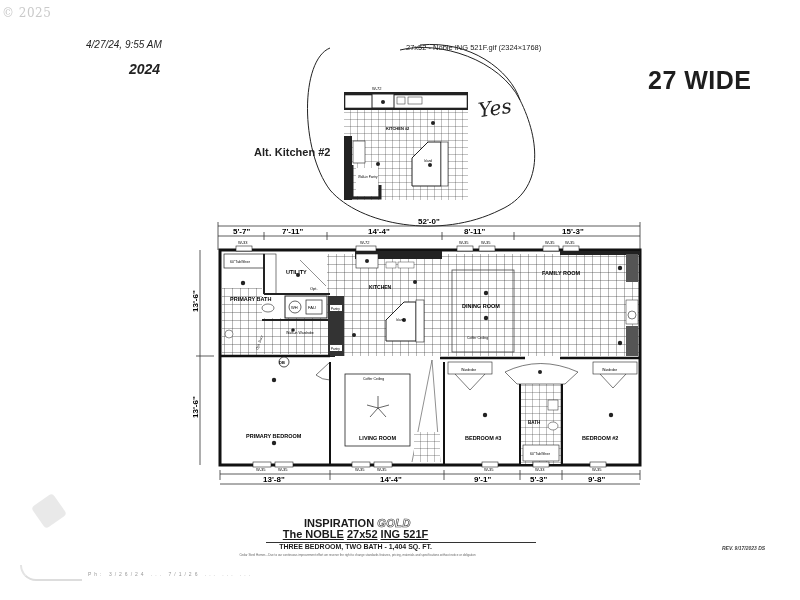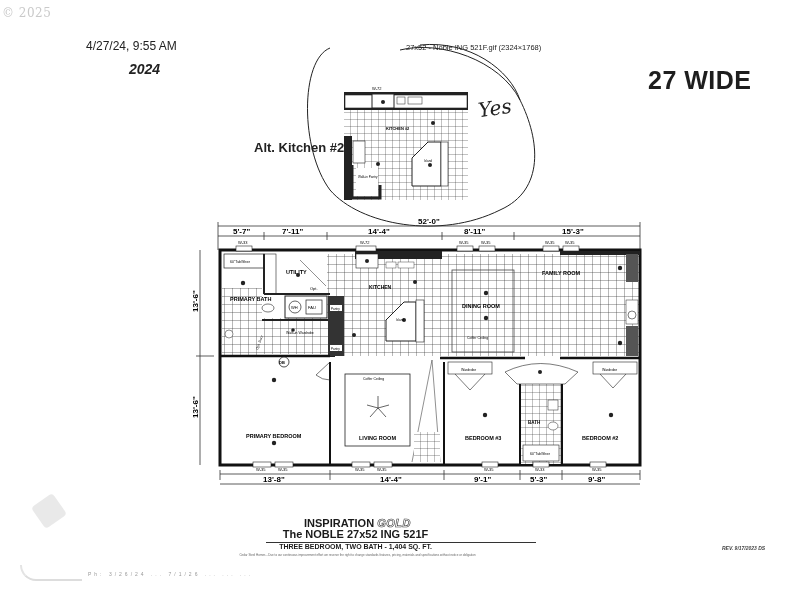--- a/index.html
+++ b/index.html
@@ -1,29 +1,29 @@
 <!DOCTYPE html>
 <html><head>
 <meta charset="utf-8">
 <style>
   html, body { margin:0; padding:0; }
   body { width:800px; height:600px; background:#ffffff; position:relative; overflow:hidden; font-family:"Liberation Sans", sans-serif; color:#1a1a1a; }
   .abs { position:absolute; }
   .copyright { left:2px; top:6px; font-family:"DejaVu Serif", serif; font-size:12px; color:#c9c9c9; letter-spacing:0.5px; }
-  .timestamp { left:86px; top:39px; font-size:12px; color:#222; }
+  .timestamp { left:86px; top:39px; font-size:10px; color:#222;font-style:italic; }
   .year { left:101px; top:61px; font-size:14px; font-weight:bold; font-style:italic; color:#222;margin-left:28px; }
   .file-title { left:406px; top:43px; font-size:7.5px; color:#222; }
   .wide { left:648px; top:66px; font-size:25px; font-weight:bold; color:#1e1e1e; letter-spacing:0.5px;text-align:center; }
-  .alt-kitchen { left:254px; top:140px; font-size:13px; font-weight:bold; color:#222; }
+  .alt-kitchen { left:254px; top:146px; font-size:11px; font-weight:bold; color:#222; }
   .signature { left:478px; top:96px; font-family:"DejaVu Serif", serif; font-size:20px; font-style:italic; color:#222; transform:rotate(-8deg); }
   .title-block { left:0; width:715px; text-align:center; }
   .t1 { top:517px; font-size:11px; font-weight:bold; left:0; }
   .t1 .gold { font-style:italic; color:#fff; -webkit-text-stroke:0.6px #333; letter-spacing:0.5px; }
   .t2 { top:528px; font-size:11px; font-weight:bold; left:-2px; }
-  .t2 span { margin:0 0; }
+  .t2 span { margin:0 0;text-decoration:underline; }
   .rule { left:266px; top:542px; width:270px; height:1px; background:#333; }
   .t3 { top:543px; font-size:7px; font-weight:bold; left:-2px; }
   .t4 { top:553px; font-size:3px; color:#666; left:0; }
   .rev { left:722px; top:545px; font-size:5px; font-weight:bold; font-style:italic; color:#444; }
   .smudge { left:36px; top:498px; width:26px; height:26px; background:#e4e4e4; transform:rotate(-35deg); opacity:0.8; border-radius:4px; }
   .smudge2 { left:20px; top:565px; width:60px; height:14px; border-bottom:2px solid #ddd; border-left:2px solid #e4e4e4; border-radius:0 0 0 20px; }
   .scan-line { left:88px; top:571px; font-size:5px; color:#999; letter-spacing:3px; }
   svg text { font-family:"Liberation Sans", sans-serif; }
 </style>
 </head>

